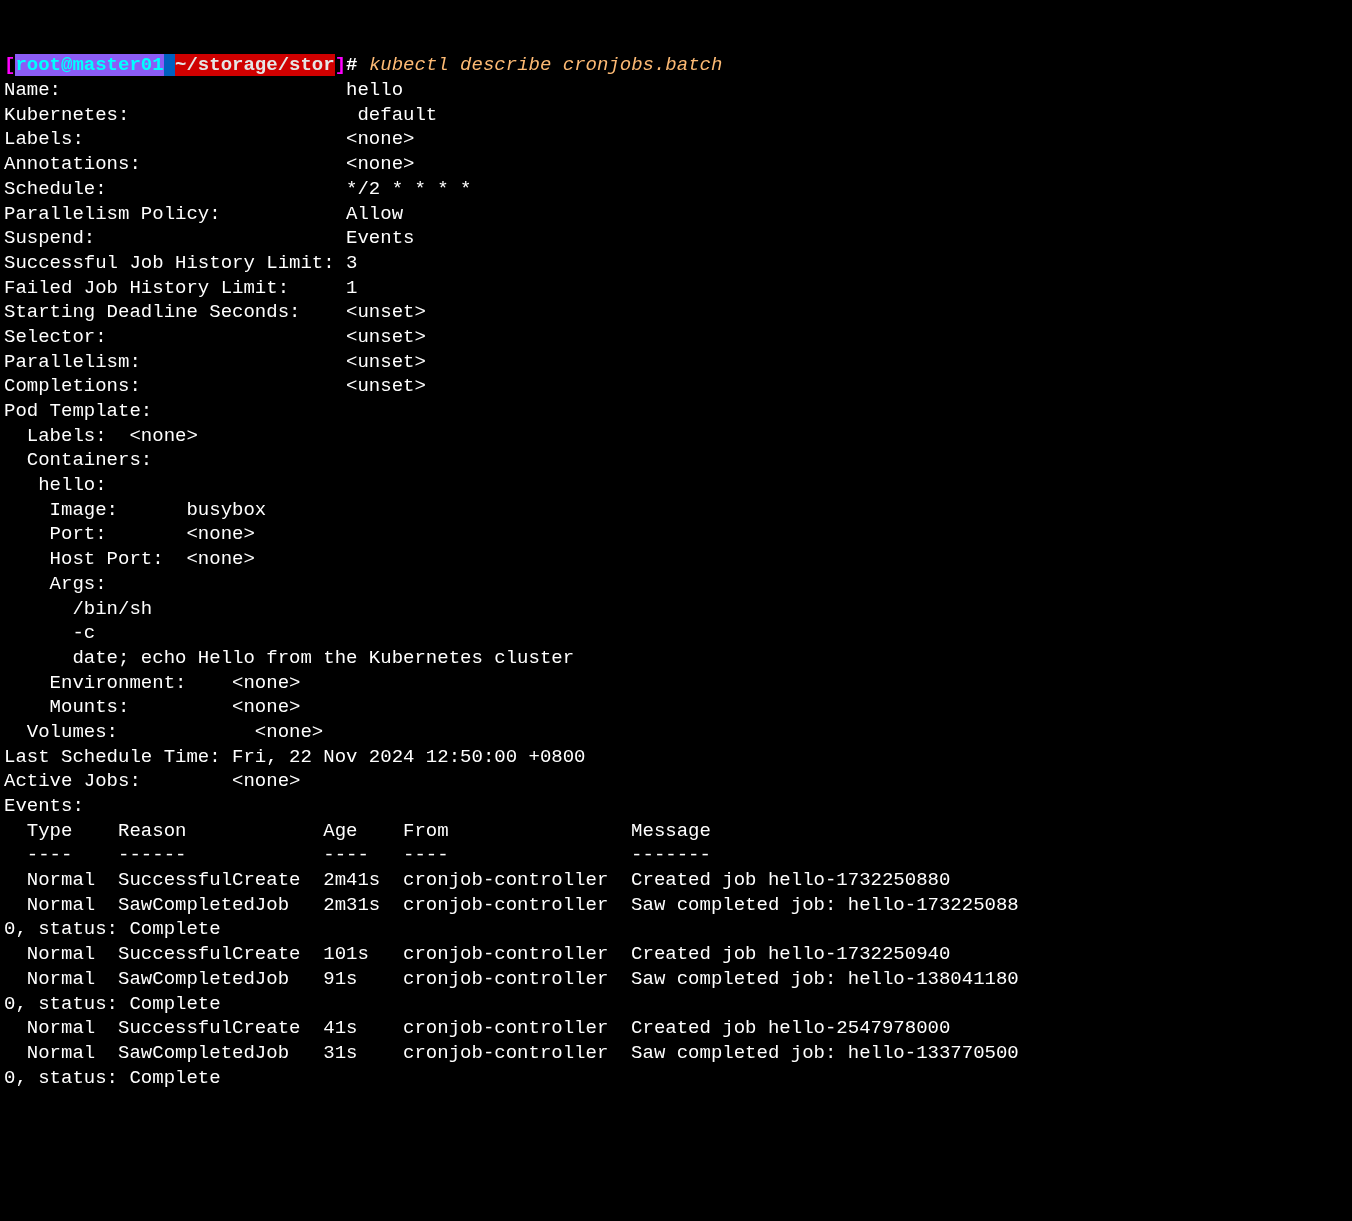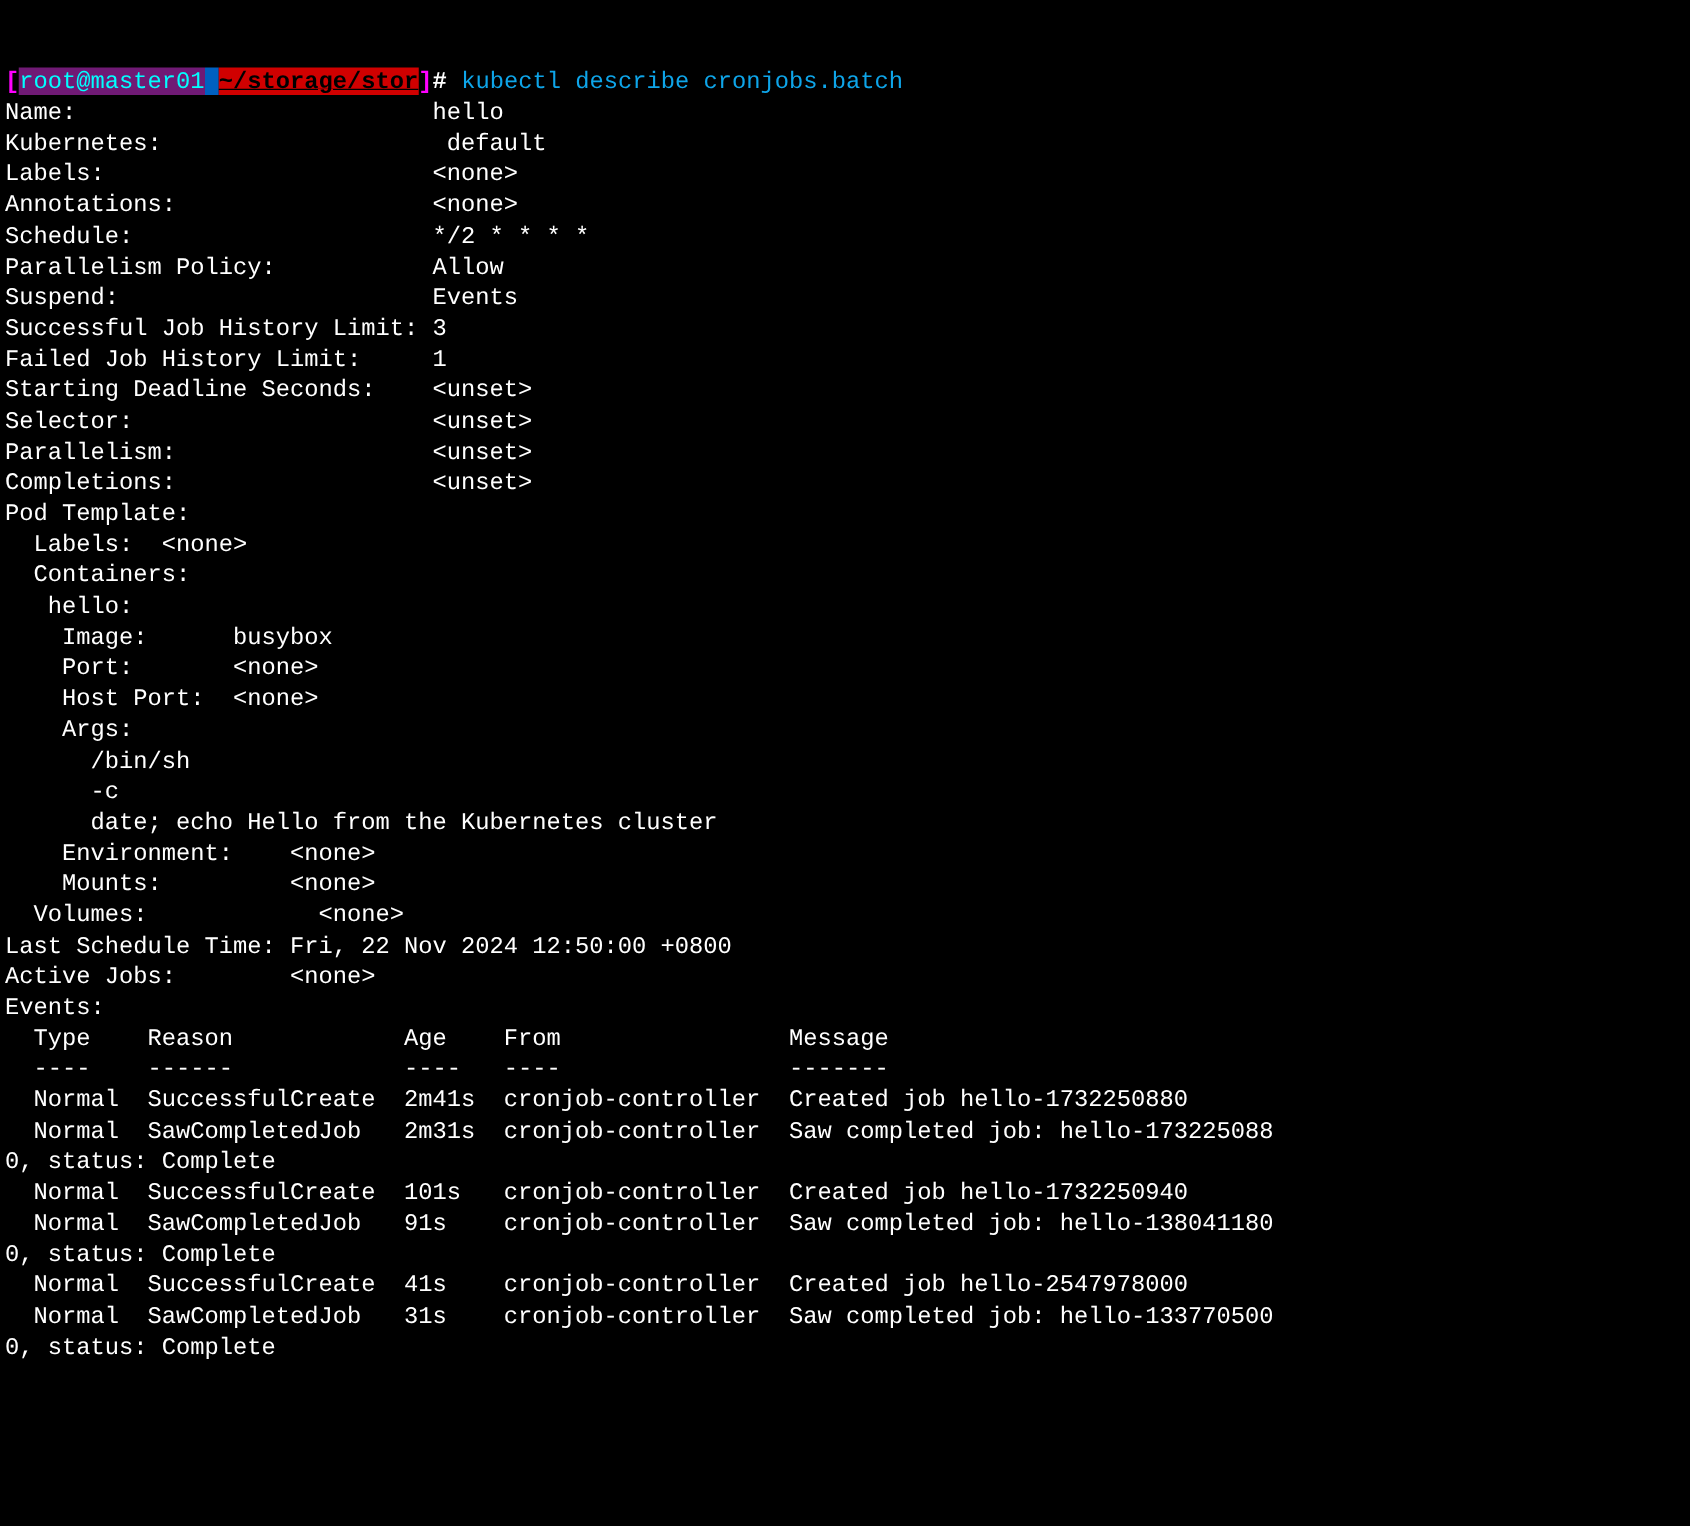--- a/index.html
+++ b/index.html
@@ -6,25 +6,25 @@
     background: #000;
     color: #fff;
     font-family: "Consolas", "Monaco", "Courier New", monospace;
     font-size: 19px;
     line-height: 1.3;
     margin: 0;
     padding: 4px;
     white-space: pre;
   }
   .prompt-bracket { color: #ff00ff; font-weight: bold; }
-  .prompt-user { color: #00ffff; font-weight: normal; background: #701a75; }
+  .prompt-user { color: #00ffff; font-weight: bold; background: #8b5cf6; }
   .prompt-space { background: #0060c0; }
-  .prompt-path { color: #000000; font-weight: bold; background: #d00000; text-decoration: underline; }
+  .prompt-path { color: #e5e5e5; font-weight: bold; background: #d00000; }
   .prompt-hash { color: #fff; font-weight: bold; }
-  .cmd { color: #0ea5e9; }
+  .cmd { color: #fdba74; font-style: italic; }
 </style>
 </head>
 <body>
 
 <div id="terminal"><span class="prompt-bracket">[</span><span class="prompt-user">root@master01</span><span class="prompt-space"> </span><span class="prompt-path">~/storage/stor</span><span class="prompt-bracket">]</span><span class="prompt-hash">#</span><span class="cmd"> kubectl describe cronjobs.batch</span>
 <span>Name:                         hello</span>
 <span>Kubernetes:                    default</span>
 <span>Labels:                       &lt;none&gt;</span>
 <span>Annotations:                  &lt;none&gt;</span>
 <span>Schedule:                     */2 * * * *</span>

